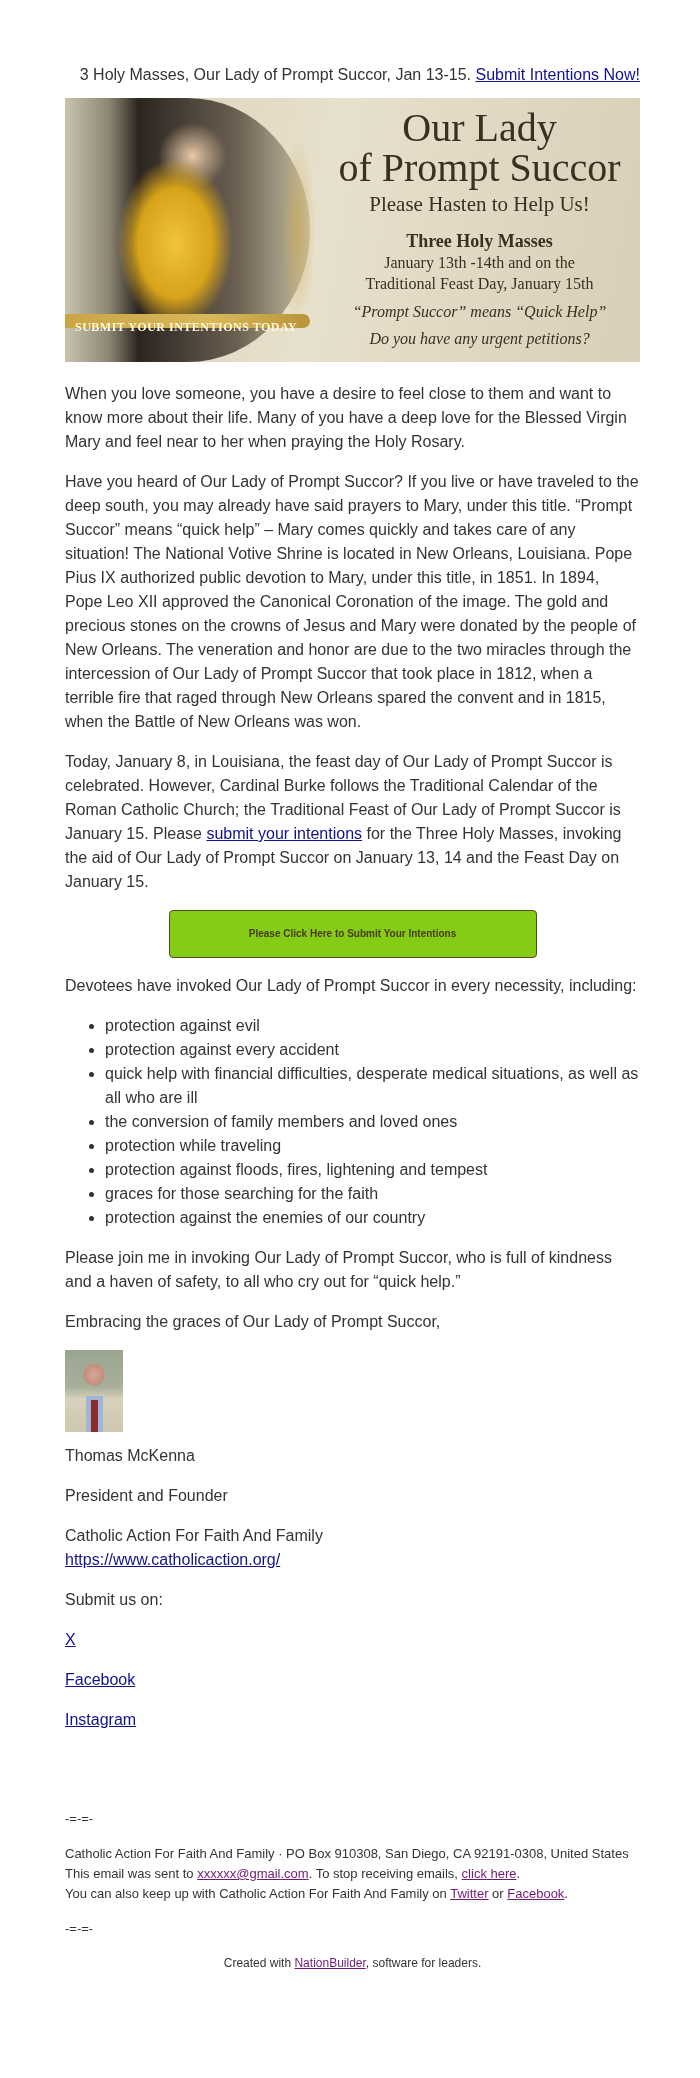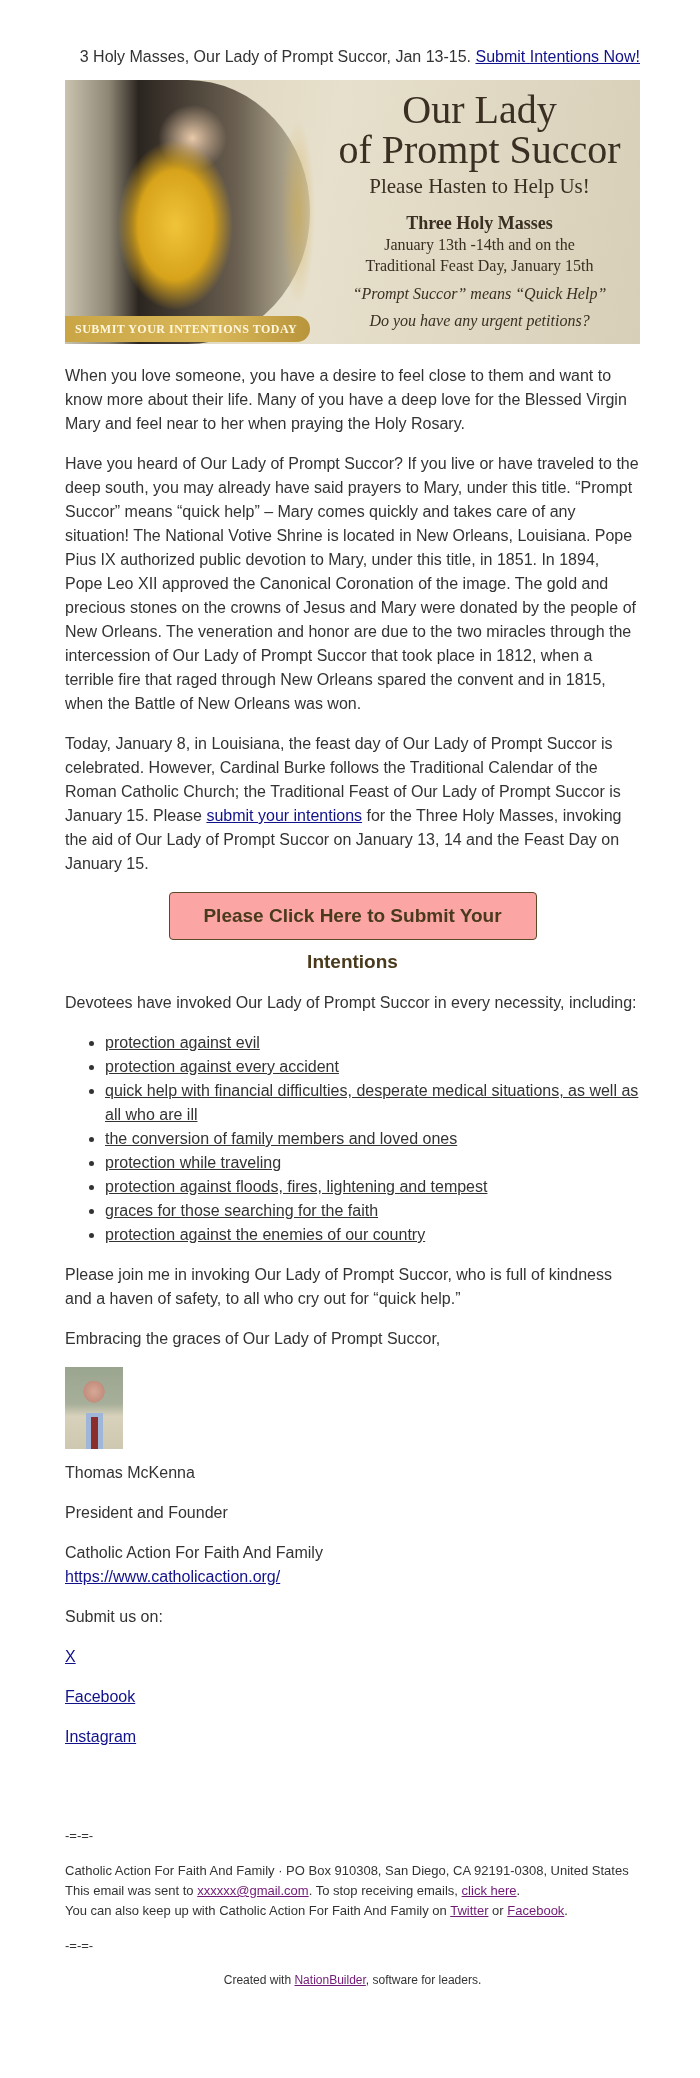--- a/index.html
+++ b/index.html
@@ -5,21 +5,21 @@
     * { box-sizing: border-box; }
     html, body { margin: 0; padding: 0; background: #ffffff; }
     body {
       width: 700px;
       font-family: "Liberation Sans", sans-serif;
       color: #333333;
     }
     .wrap {
       width: 575px;
       margin: 0 0 0 65px;
-      padding-top: 46px;
+      padding-top: 64px;
       font-size: 16px;
       line-height: 24px;
     }
     .preheader {
       text-align: right;
       font-size: 16px;
       line-height: 22px;
       color: #333333;
       margin: 0 0 12px 0;
     }
@@ -43,22 +43,22 @@
         radial-gradient(ellipse 38% 52% at 45% 55%, #f0c43a 0%, #d7a31a 40%, rgba(0,0,0,0) 62%),
         radial-gradient(ellipse 20% 18% at 52% 22%, #e9c9a9 0%, rgba(0,0,0,0) 70%),
         linear-gradient(90deg, #c9c3b0 0%, #8d8674 18%, #2b2520 30%, #6a5f50 70%, #c8c0a6 100%);
       border-radius: 0 50% 50% 0 / 0 50% 50% 0;
     }
     .banner .swirl {
       position: absolute; left: 215px; top: 0; width: 60px; height: 264px;
       background: radial-gradient(ellipse 40% 50% at 30% 50%, rgba(206,168,70,0.55) 0%, rgba(0,0,0,0) 70%);
     }
     .banner .cta-strip {
-      position: absolute; left: 0; top: 236px;
-      width: 245px; height: 26px;
+      position: absolute; left: 0; top: 216px;
+      width: 245px; height: 14px;
       background: linear-gradient(90deg, #c9a545 0%, #d9b85a 60%, #b8943a 100%);
       border-radius: 0 13px 13px 0;
       color: #fff6dc;
       font-family: "Liberation Serif", serif;
       font-size: 12px;
       line-height: 26px;
       letter-spacing: 0.5px;
       padding-left: 10px;
       font-weight: bold;
     }
@@ -73,31 +73,31 @@
     .banner .t3 { font-weight: bold; font-size: 18px; line-height: 22px; margin-top: 12px; }
     .banner .t4 { font-size: 16px; line-height: 21px; }
     .banner .t5 { font-style: italic; font-size: 16px; line-height: 19px; margin-top: 8px; }
 
     p { margin: 0 0 16px 0; }
     .cta-wrap { text-align: center; margin: 2px 0 16px 0; }
     .cta-btn {
       display: inline-block;
       width: 368px;
       height: 48px;
-      background: #fca5a5;
+      background: #84cc16;
       border: 1px solid #5a4a2a;
       border-radius: 4px;
       color: #4a3a1c;
       font-weight: bold;
-      font-size: 19px;
+      font-size: 10px;
       line-height: 46px;
       text-decoration: none;
     }
     ul.needs { margin: 0 0 16px 0; padding-left: 40px; }
-    ul.needs li { margin: 0; line-height: 24px; text-decoration: underline; }
+    ul.needs li { margin: 0; line-height: 24px; }
 
     .avatar {
       width: 58px; height: 82px;
       background:
         radial-gradient(ellipse 30% 22% at 50% 30%, #d7a897 0%, #c28d7c 60%, rgba(0,0,0,0) 62%),
         linear-gradient(180deg, #9aa58f 0%, #a7af9a 45%, #d8d1bb 60%, #cfc8b0 100%);
       margin: 0 0 12px 0;
       position: relative;
     }
     .avatar .tie {

